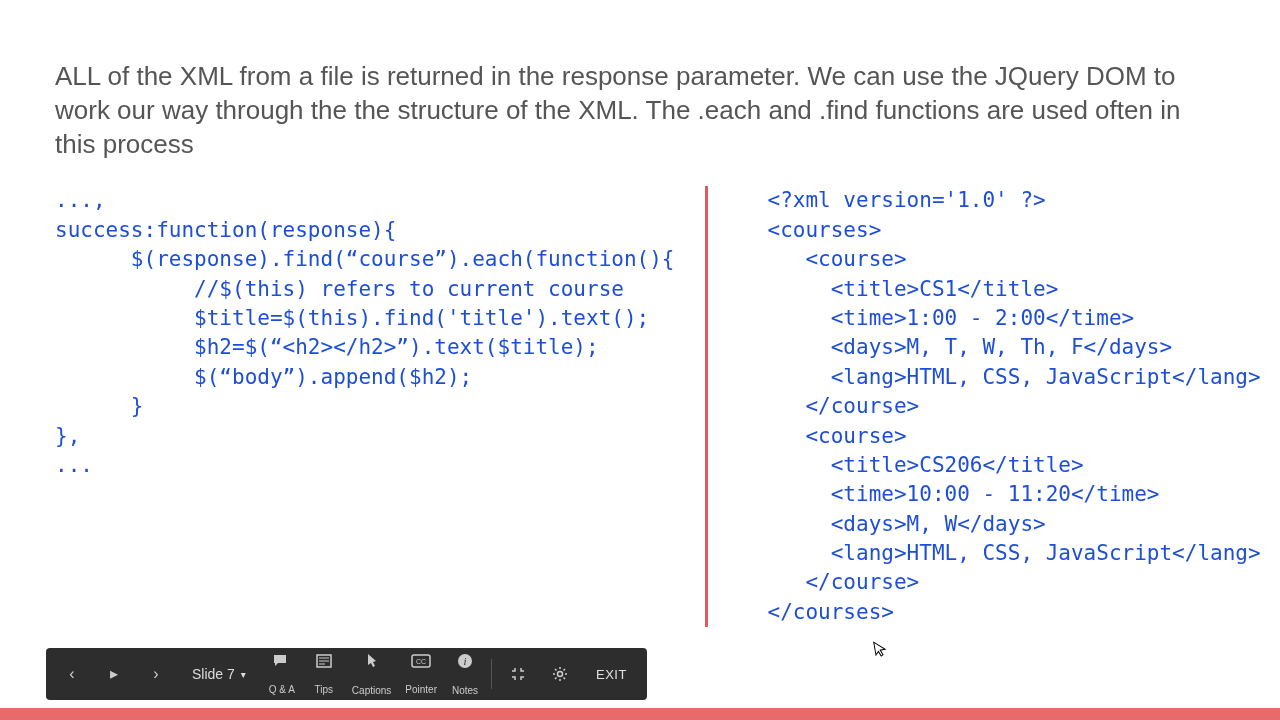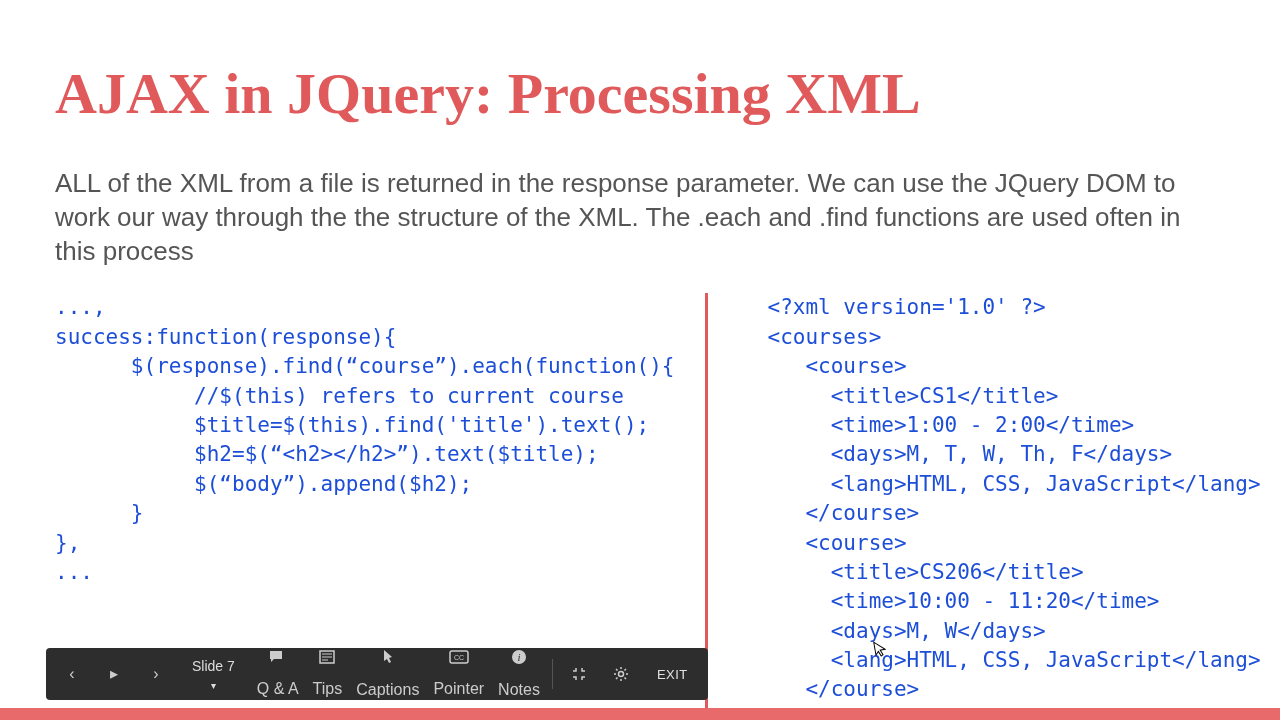--- a/index.html
+++ b/index.html
@@ -78,42 +78,40 @@
     padding: 0 6px;
   }
   .tb-nav { width: 36px; font-size: 16px; color: #ccc; }
   .tb-slide {
     display: flex;
     align-items: center;
     gap: 6px;
     padding: 0 14px;
     font-size: 14px;
     color: #ddd;
-    flex-direction: column;
   }
   .tb-slide .caret { font-size: 10px; }
-  .tb-label { font-size: 16px; color: #ccc; margin-top: 16px; }
+  .tb-label { font-size: 10px; color: #ccc; margin-top: 16px; }
   .tb-icon { font-size: 16px; line-height: 1; }
   .tb-exit { font-size: 13px; padding: 0 14px; letter-spacing: 0.5px; align-items: center; }
   .tb-sep { width: 1px; height: 30px; background: #555; margin: 0 4px; }
   .cursor {
     position: absolute;
     left: 874px;
     top: 640px;
     font-size: 16px;
     color: #000;
     transform: rotate(-10deg);
   }
   svg { display: block; }
 </style>
 </head>
 <body>
 
 <div class="slide">
-  <h1 class="title">AJAX in JQuery: Processing XML</h1>
   <p class="body-text">ALL of the XML from a file is returned in the response parameter.  We can use the JQuery DOM to work our way through the the structure of the XML. The .each and .find functions are used often in this process</p>
   <div class="code-area">
     <pre class="code-left">...,
 success:function(response){
       $(response).find(“course”).each(function(){
            //$(this) refers to current course
            $title=$(this).find('title').text();
            $h2=$(“&lt;h2&gt;&lt;/h2&gt;”).text($title);
            $(“body”).append($h2);
       }

